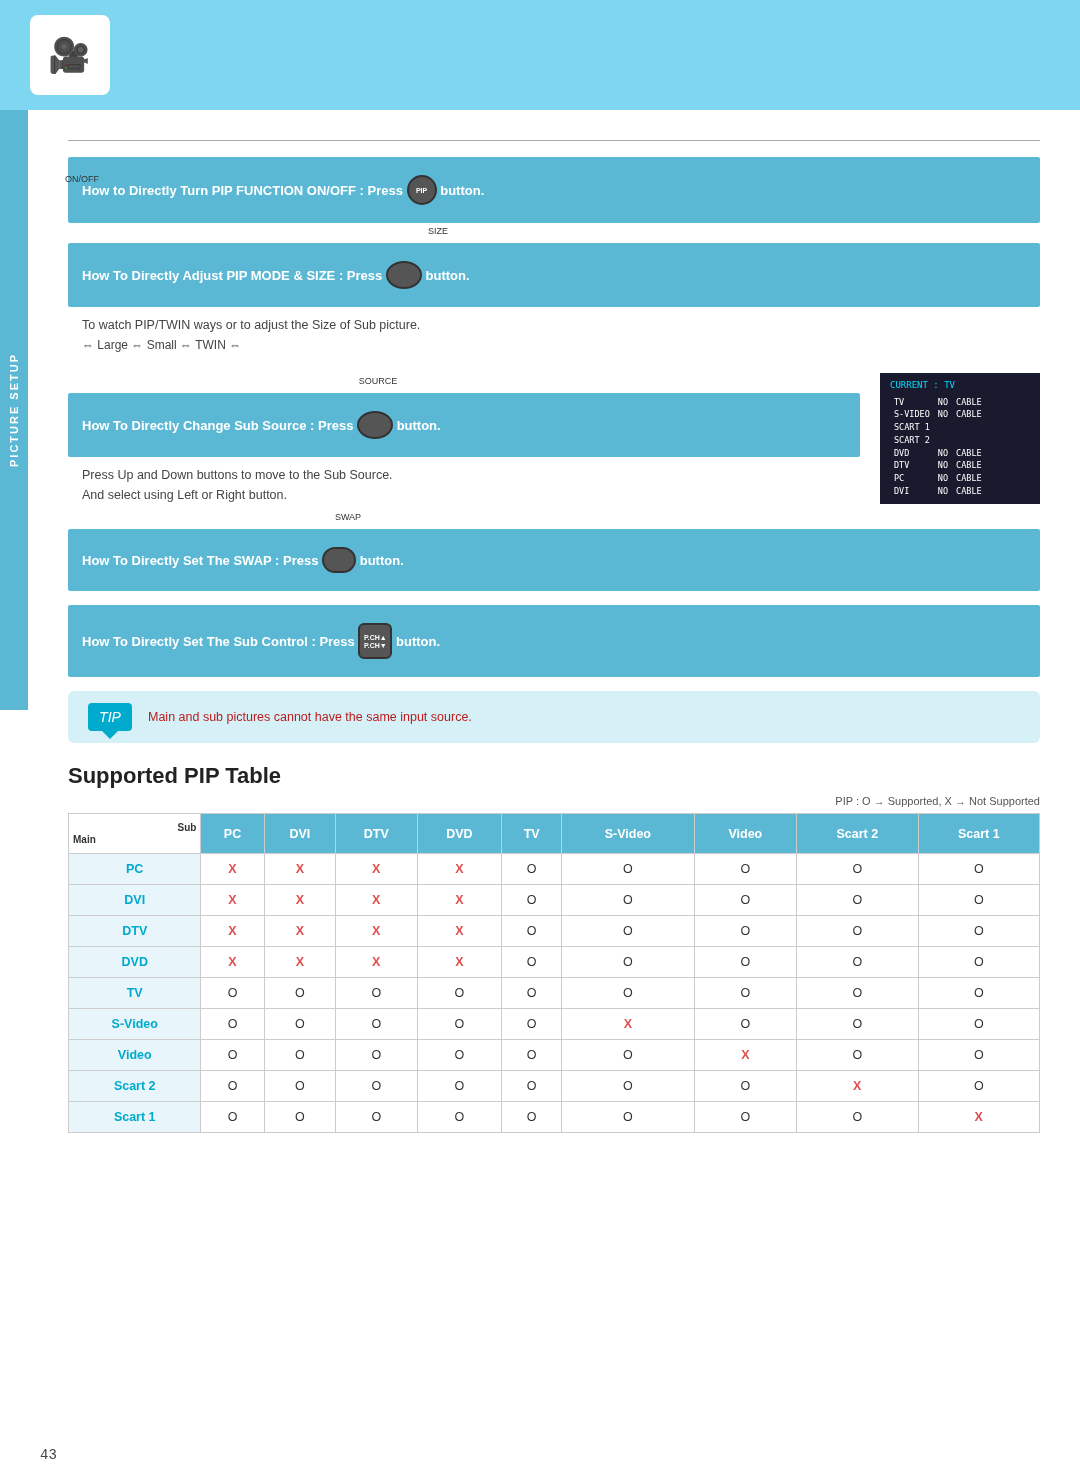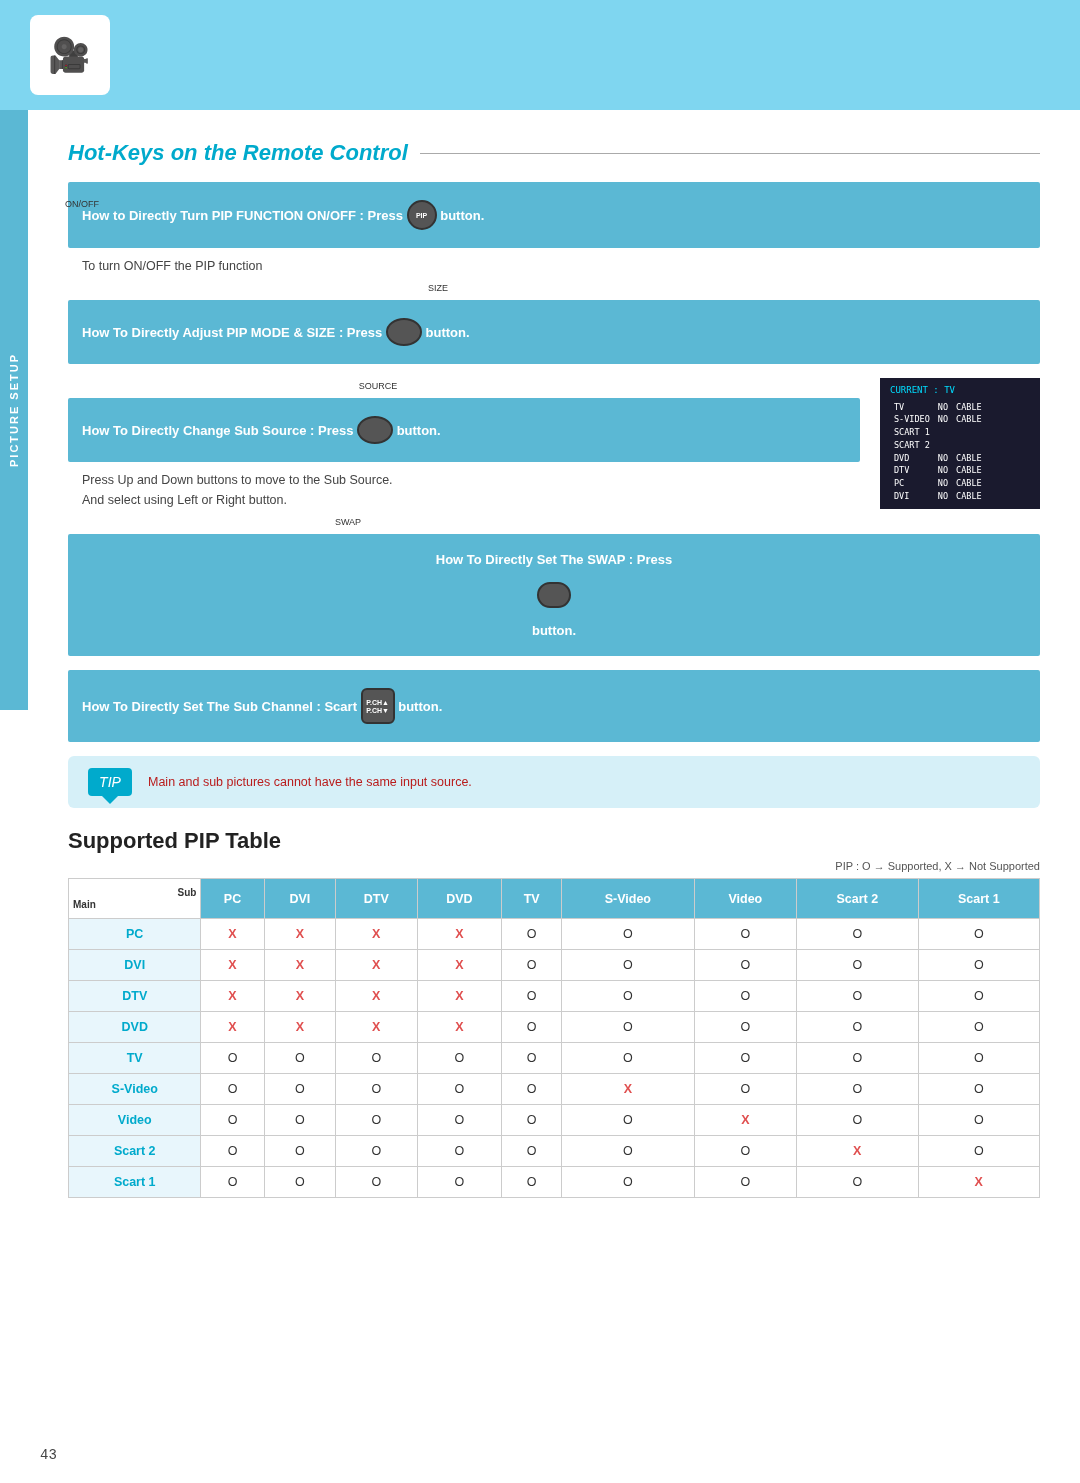--- a/index.html
+++ b/index.html
@@ -358,52 +358,54 @@
   </div>
 </div>
 
 <div class="sidebar">
   <span class="sidebar-text">PICTURE SETUP</span>
 </div>
 
 <div class="main-content">
 
   <div class="section-title">
-    <span>Hot-Keys on the Remote Control</span>
     <div class="title-line"></div>
   </div>
 
   <div class="instruction-block">
     <div class="instruction-header">
       <span class="label-above-wrapper">
         <span class="label-above-text">ON/OFF</span>
       </span>
       <span>How to Directly Turn PIP FUNCTION ON/OFF : Press</span>
       &nbsp;
       <div class="btn-circle">
         <span style="font-size:7px;">PIP</span>
       </div>
       &nbsp;
       <span>button.</span>
     </div>
-    <div class="instruction-body">
-      <span>To turn ON/OFF the PIP function</span>
-    </div>
   </div>
 
   <div class="instruction-block">
     <div class="instruction-header" style="position:relative; margin-top:20px;">
       <span class="label-above-text" style="top:-17px; left:370px;">SIZE</span>
       <span>How To Directly Adjust PIP MODE &amp; SIZE : Press</span>
       &nbsp;
       <div class="btn-oval">
         <span style="font-size:7px;"></span>
       </div>
       &nbsp;
       <span>button.</span>
+    </div>
+    <div class="instruction-body">
+      <div>To watch PIP/TWIN ways or to adjust the Size of Sub picture.</div>
+      <div class="arrow-cycle">
+        ⇔ Large ⇔ Small ⇔ TWIN ⇔
+      </div>
     </div>
   </div>
 
   <div class="instruction-block">
     <div class="source-row">
       <div class="source-left">
         <div class="instruction-header" style="position:relative; margin-top:20px;">
           <span class="label-above-text" style="top:-17px; left:310px;">SOURCE</span>
           <span>How To Directly Change Sub Source : Press</span>
           &nbsp;
@@ -463,35 +465,35 @@
                 <td>NO</td>
                 <td>CABLE</td>
               </tr>
         </tbody>
           </table>
       </div>
     </div>
   </div>
 
   <div class="instruction-block">
-    <div class="instruction-header" style="position:relative; margin-top:20px;flex-direction:column;">
+    <div class="instruction-header" style="position:relative; margin-top:20px;">
       <span class="label-above-text" style="top:-17px; left:280px;">SWAP</span>
       <span>How To Directly Set The SWAP : Press</span>
       &nbsp;
       <div class="btn-swap">
         <span style="font-size:7px;"></span>
       </div>
       &nbsp;
       <span>button.</span>
     </div>
   </div>
 
   <div class="instruction-block">
     <div class="instruction-header" style="margin-top:10px;">
-      <span>How To Directly Set The Sub Channel : Scart</span>
+      <span>How To Directly Set The Sub Control : Press</span>
       &nbsp;
       <div class="btn-pgchan">
         <span style="font-size:7px; color:#fff;">P.CH▲</span>
         <span style="font-size:7px; color:#fff;">P.CH▼</span>
       </div>
       &nbsp;
       <span>button.</span>
     </div>
   </div>
 

